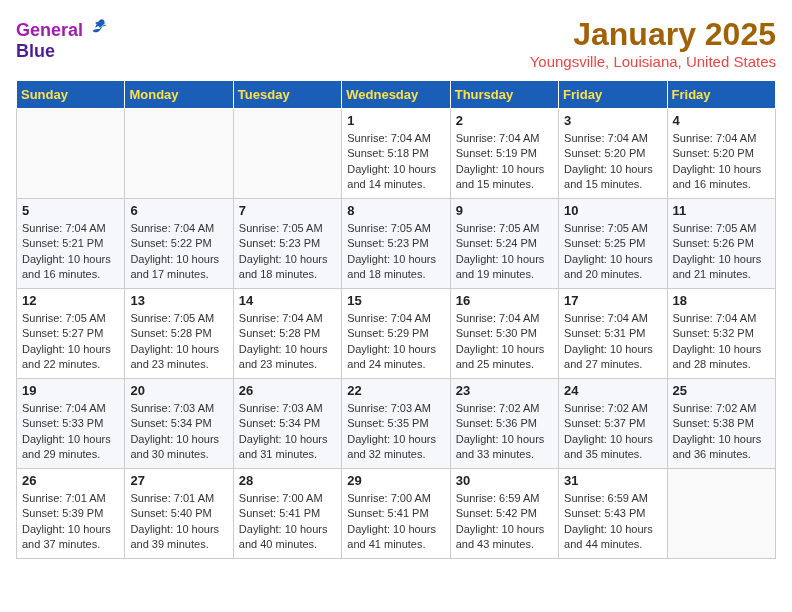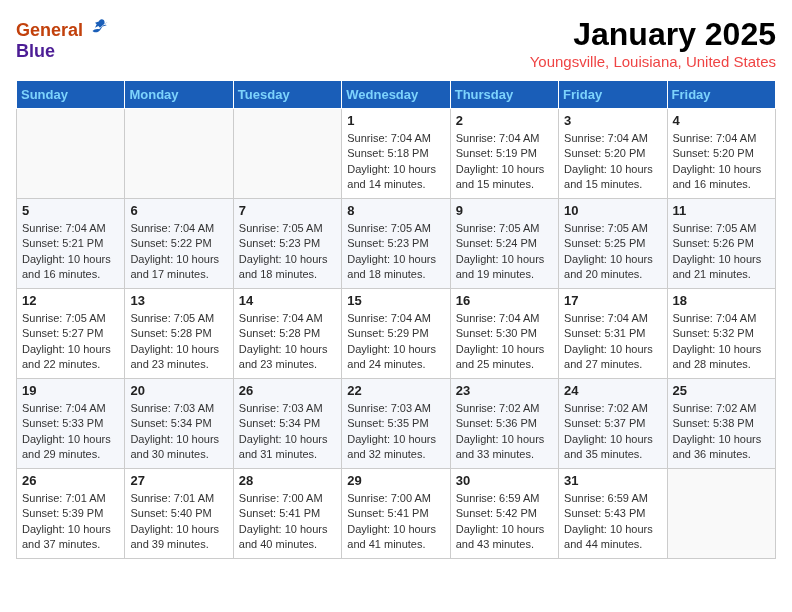--- a/index.html
+++ b/index.html
@@ -17,52 +17,52 @@
       margin-bottom: 10px;
     }
     .logo {
       display: flex;
       align-items: center;
       gap: 2px;
     }
     .logo-text-general {
       font-size: 18px;
       font-weight: bold;
-      color: #c2410c;
+      color: #a21caf;
     }
     .logo-text-blue {
       font-size: 18px;
       font-weight: bold;
       color: #4c1d95;
     }
     .logo-icon {
       width: 20px;
       height: 20px;
       margin-left: 2px;
     }
     .title-area {
       text-align: right;
     }
     .month-title {
       font-size: 32px;
       font-weight: bold;
-      color: #000000;
+      color: #a16207;
     }
     .location-title {
       font-size: 15px;
       color: #ef4444;
     }
     table {
       width: 100%;
       border-collapse: collapse;
       table-layout: fixed;
     }
     thead th {
       background-color: #1a5eb8;
-      color: #7dd3fc;
+      color: #fde047;
       font-size: 13px;
       padding: 6px 4px;
       text-align: left;
       border: 1px solid #fff;
     }
     tbody td {
       border: 1px solid #ccc;
       vertical-align: top;
       padding: 4px 5px;
       font-size: 11px;

